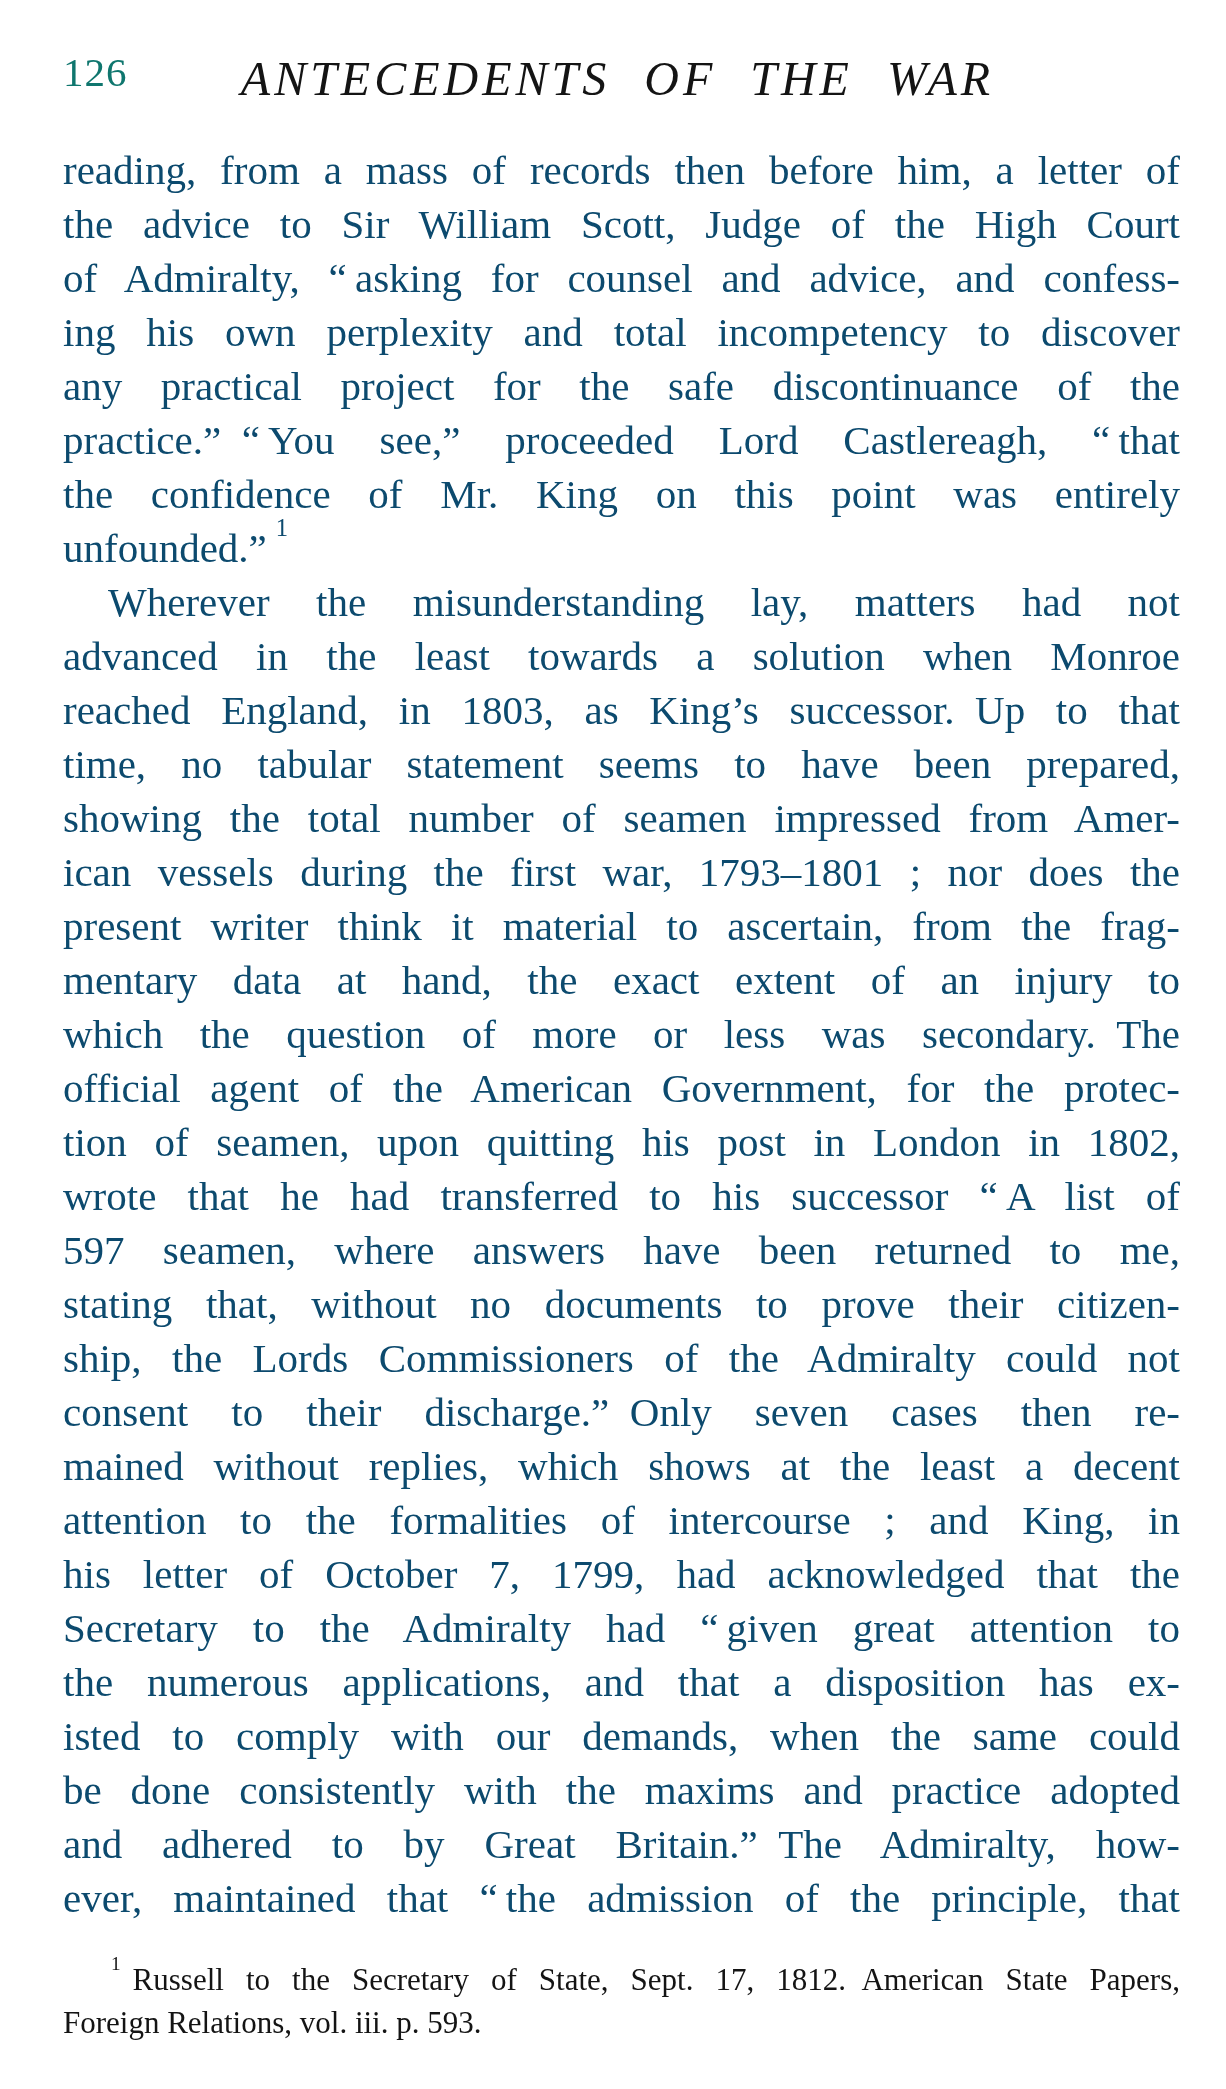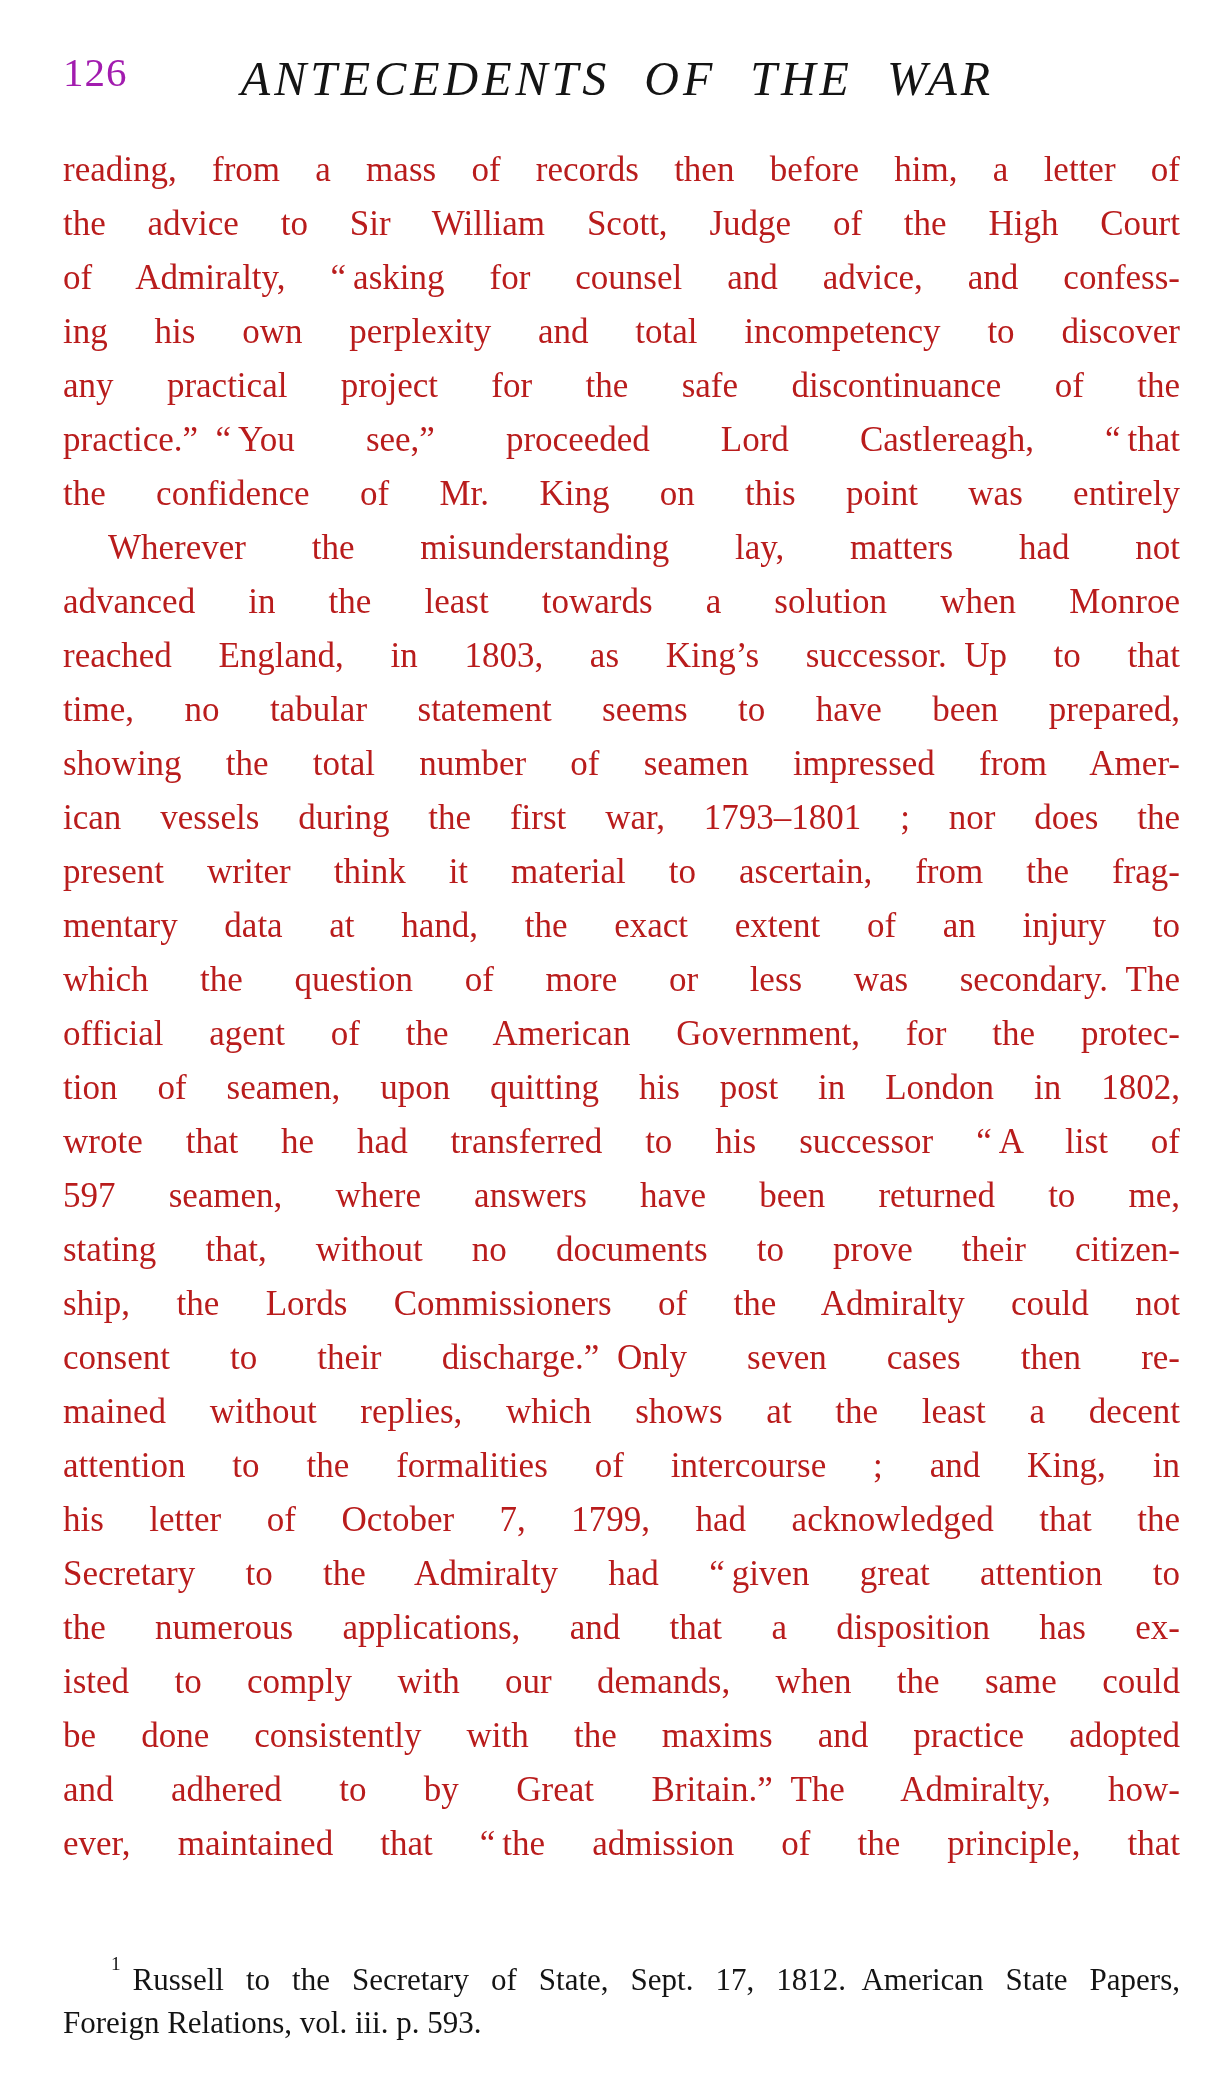--- a/index.html
+++ b/index.html
@@ -16,44 +16,44 @@
     font-family: "Liberation Serif", "DejaVu Serif", serif;
     overflow: hidden;
   }
   
   .pagenum {
     position: absolute;
     left: 63px;
     top: 48px;
     font-size: 41px;
     letter-spacing: 1px;
-    color: #a21caf;
+    color: #0f766e;
   }
   .head-title {
     position: absolute;
     left: 63px;
     right: 54px;
     top: 51px;
     text-align: center;
     font-style: italic;
     font-size: 48px;
     letter-spacing: 4px;
     word-spacing: 18px;
     color: #141414;
     white-space: nowrap;
   }
   
   .body-text {
     position: absolute;
     left: 63px;
     top: 143px;
     width: 1117px;
-    font-size: 35px;
+    font-size: 41px;
     line-height: 54px;
-    color: #b91c1c;
+    color: #0c4a6e;
   }
   .line {
     text-align: justify;
     text-align-last: justify;
     -moz-text-align-last: justify;
     height: 54px;
     white-space: normal;
   }
   .line.last {
     text-align-last: left;
@@ -110,20 +110,21 @@
 
   <div class="body-text" id="body-text">
       <div>
         <div class="line">reading, from a mass of records then before him, a letter of</div>
         <div class="line">the advice to Sir William Scott, Judge of the High Court</div>
         <div class="line">of Admiralty, “ asking for counsel and advice, and confess-</div>
         <div class="line">ing his own perplexity and total incompetency to discover</div>
         <div class="line">any practical project for the safe discontinuance of the</div>
         <div class="line">practice.” “ You see,” proceeded Lord Castlereagh, “ that</div>
         <div class="line">the confidence of Mr. King on this point was entirely</div>
+        <div class="line last">unfounded.”<sup class="fnref">1</sup></div>
       </div>
       <div>
         <div class="line indent">Wherever the misunderstanding lay, matters had not</div>
         <div class="line">advanced in the least towards a solution when Monroe</div>
         <div class="line">reached England, in 1803, as King’s successor. Up to that</div>
         <div class="line">time, no tabular statement seems to have been prepared,</div>
         <div class="line">showing the total number of seamen impressed from Amer-</div>
         <div class="line">ican vessels during the first war, 1793–1801 ; nor does the</div>
         <div class="line">present writer think it material to ascertain, from the frag-</div>
         <div class="line">mentary data at hand, the exact extent of an injury to</div>

